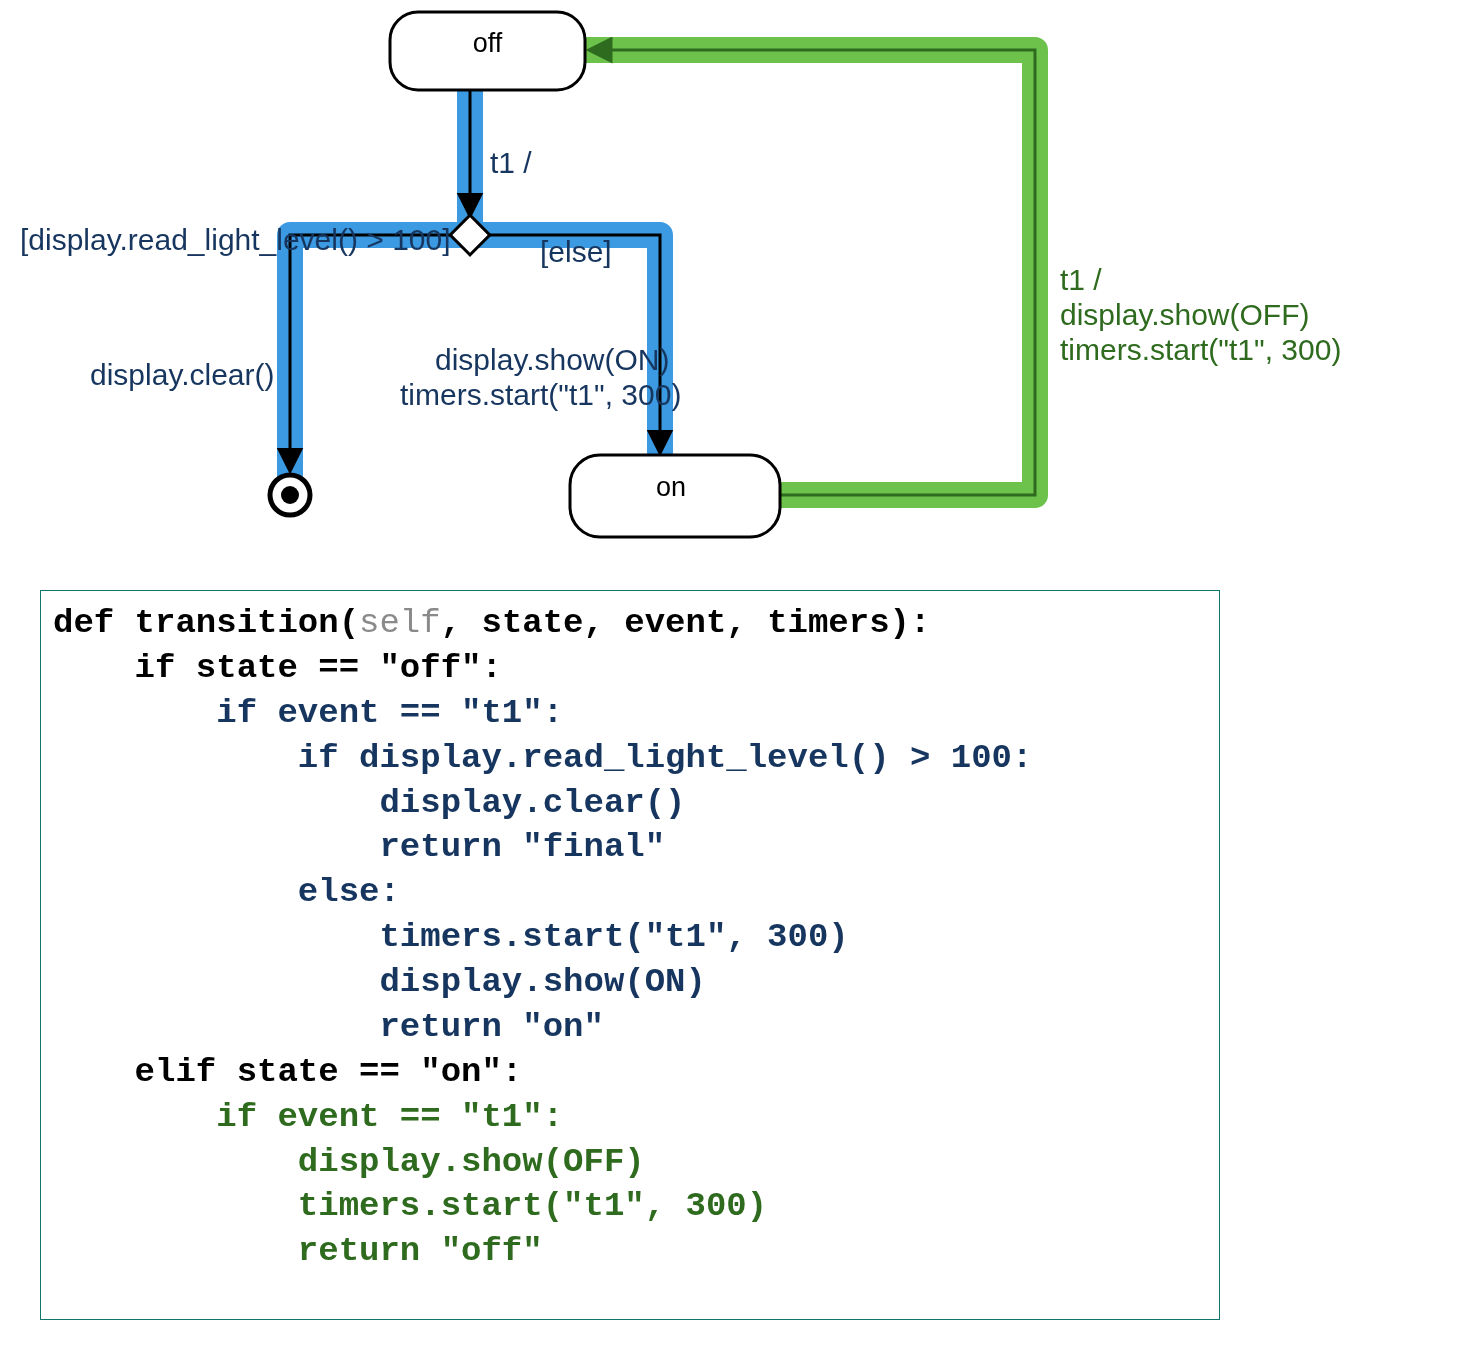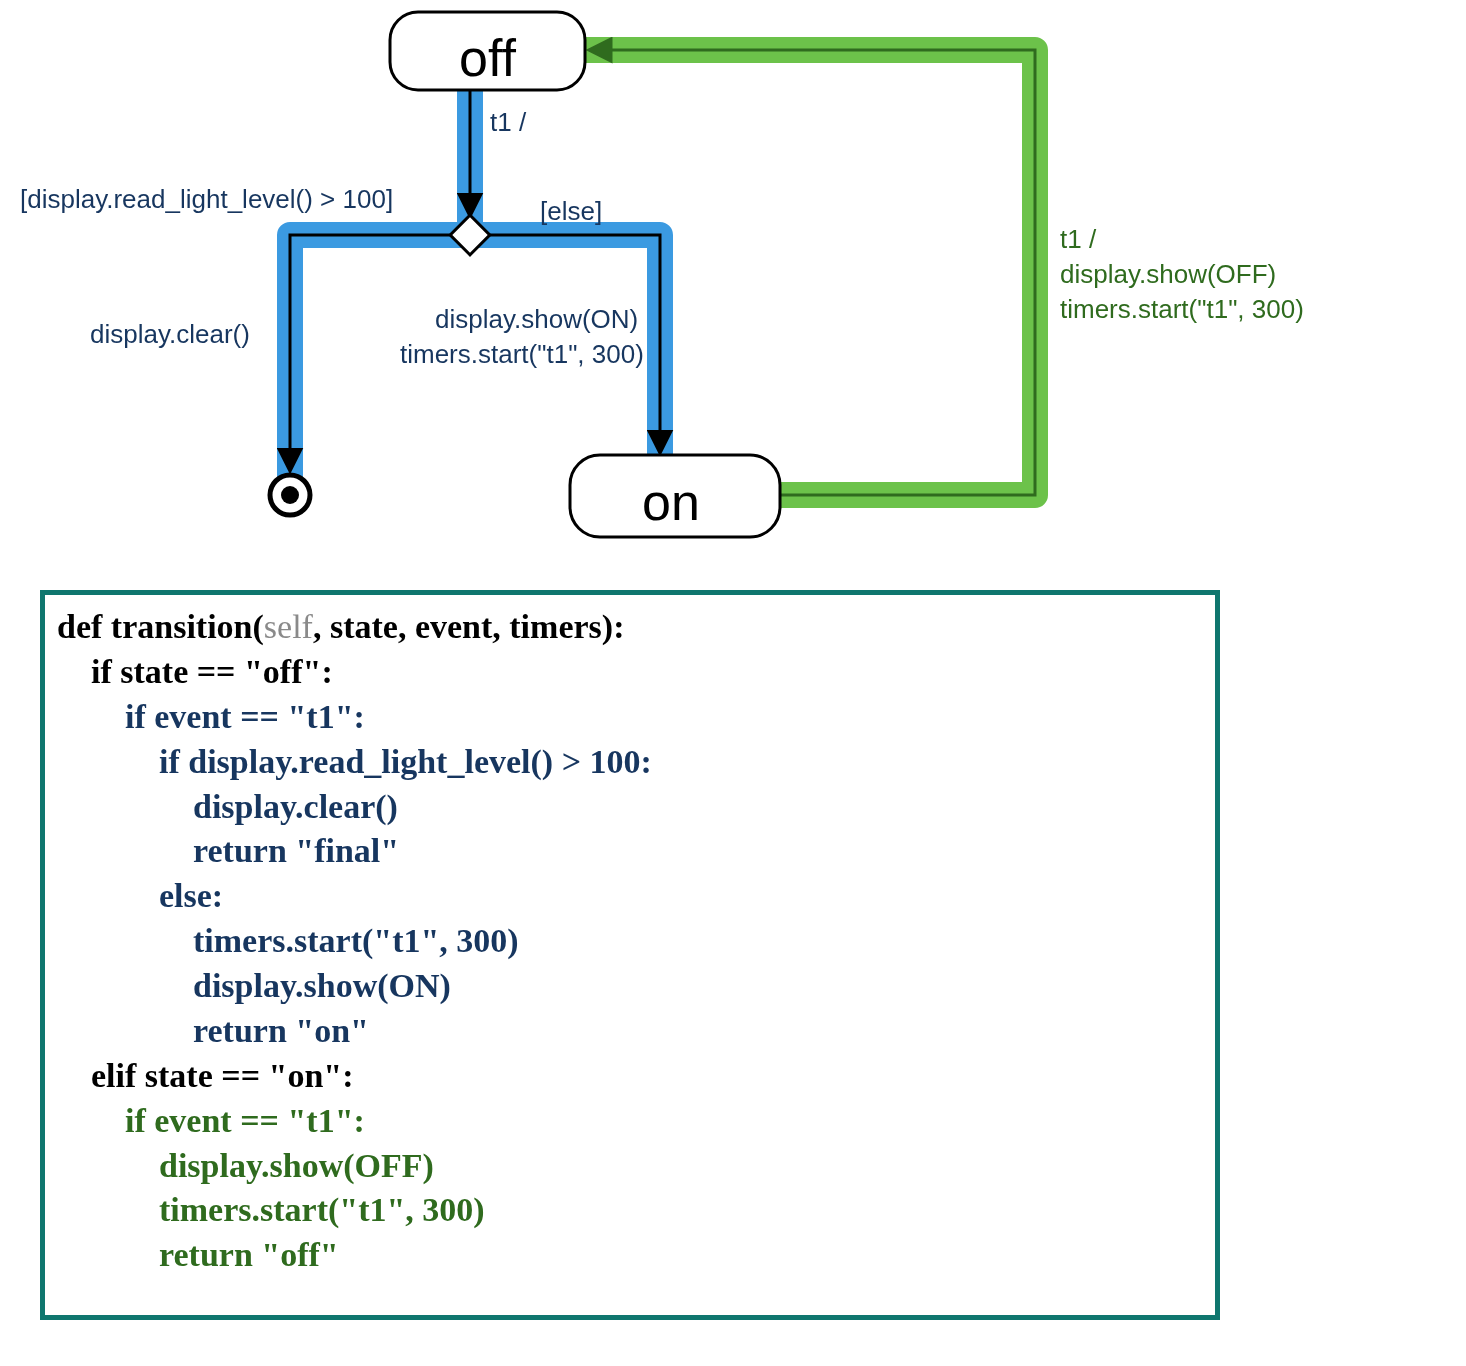--- a/index.html
+++ b/index.html
@@ -18,43 +18,44 @@
   html,body{margin:0;padding:0;background:var(--page-bg);}
   .canvas{
     position:relative;
     width:1466px;
     height:1366px;
     font-family:Helvetica,Arial,sans-serif;
   }
   svg{position:absolute;left:0;top:0;}
   .label{
     position:absolute;
-    font-size:26px;
+    font-size:30px;
     line-height:1.1;
     white-space:pre;
     color:var(--dark-blue);
+    margin-top:38px;
   }
   .label.dk-green{color:var(--dark-green);}
   .state-text{
     position:absolute;
-    font-size:52px;
+    font-size:27px;
     color:#000;
     text-align:center;
   }
   .code-panel{
     position:absolute;
     left:40px;
     top:590px;
     width:1180px;
     height:730px;
     background:var(--code-bg);
-    border:5px solid #0f766e;
+    border:1px solid #0f766e;
     box-sizing:border-box;
     padding:10px 12px 28px 12px;
-    font-family:Liberation Serif, serif;
+    font-family:Liberation Mono, monospace;
     font-size:34px;
     line-height:1.32;
     white-space:pre;
     overflow:hidden;
   }
   .tok-kw{font-weight:bold;color:var(--code-black);}
   .tok-self{color:var(--code-gray);}
   .tok-blue{color:var(--code-blue);font-weight:bold;}
   .tok-green{color:var(--code-green);font-weight:bold;}
 </style>

